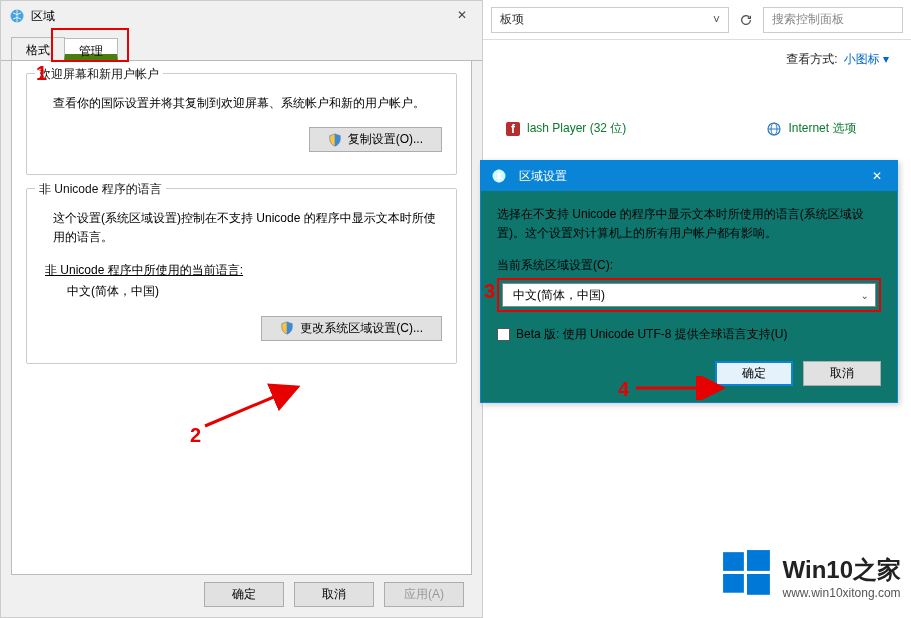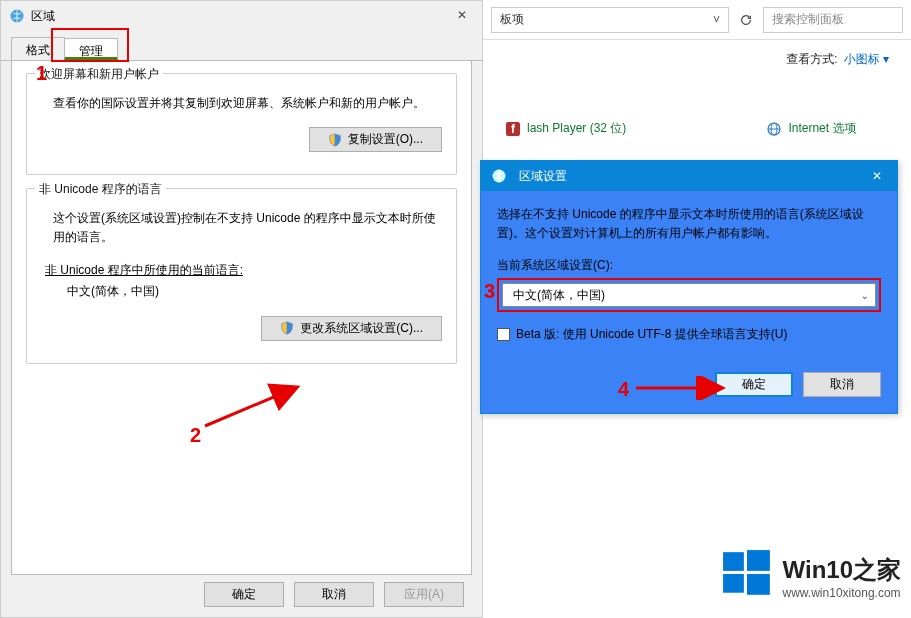--- a/index.html
+++ b/index.html
@@ -6,21 +6,21 @@
 body{width:911px;height:618px;background:#fff;position:relative;overflow:hidden;}
 
 
 .region-dialog{position:absolute;left:0;top:0;width:483px;height:618px;background:#f0f0f0;border:1px solid #ccc;}
 .region-titlebar{height:30px;display:flex;align-items:center;padding:0 8px;position:relative;}
 .globe-icon{width:16px;height:16px;margin-right:6px;}
 .region-title{font-size:12px;}
 .region-close{position:absolute;right:4px;top:4px;width:32px;height:20px;display:flex;align-items:center;justify-content:center;font-size:13px;color:#444;}
 .region-tabs{position:relative;height:30px;background:#f0f0f0;border-bottom:1px solid #bbb;display:flex;align-items:flex-end;padding-left:10px;}
 .tab{height:23px;padding:4px 14px 0;border:1px solid #bbb;border-bottom:none;background:#f0f0f0;margin-right:-1px;cursor:pointer;}
-.tab.active{background:#fff;position:relative;top:1px;border-bottom:4px solid #4d7c0f;z-index:2;}
+.tab.active{background:#fff;position:relative;top:1px;border-bottom:7px solid #4d7c0f;z-index:2;}
 .tab-highlight{position:absolute;border:2px solid #e60000;pointer-events:none;left:50px;top:-3px;width:78px;height:34px;z-index:3;}
 .region-body{background:#fff;border:1px solid #bbb;margin:0 10px;padding:12px 14px 14px;position:relative;top:-1px;height:515px;}
 .group{border:1px solid #ccc;border-radius:2px;padding:16px 14px 22px;margin-bottom:13px;position:relative;}
 .group-title{position:absolute;top:-8px;left:8px;background:#fff;padding:0 4px;font-size:12px;color:#111;}
 .group-desc{margin:4px 4px 14px 12px;line-height:1.6;}
 .btn{height:25px;padding:0 18px;background:#e1e1e1;border:1px solid #adadad;cursor:pointer;display:inline-flex;align-items:center;gap:6px;}
 .shield{width:14px;height:14px;}
 .btn-row{display:flex;justify-content:flex-end;gap:10px;}
 .lang-sub{margin:10px 0 4px 4px;text-decoration:underline;}
 .lang-val{margin:2px 0 16px 26px;}
@@ -33,31 +33,31 @@
 .cp-field{flex:1;height:26px;border:1px solid #ccc;padding:2px 8px;display:flex;align-items:center;color:#333;min-width:80px;}
 .cp-refresh{width:30px;height:26px;display:flex;align-items:center;justify-content:center;color:#555;}
 .cp-search{width:140px;height:26px;border:1px solid #ccc;padding:2px 8px;color:#888;display:flex;align-items:center;}
 .cp-sub{position:absolute;left:483px;top:40px;right:0;height:38px;display:flex;align-items:center;justify-content:flex-end;padding-right:22px;gap:6px;color:#222;}
 .cp-sub a{color:#0066cc;text-decoration:none;}
 .cp-items{position:absolute;left:483px;top:120px;right:0;display:flex;gap:140px;padding-left:22px;}
 .cp-item{display:flex;align-items:center;gap:6px;color:#0b7a2e;}
 .cp-item svg{width:16px;height:16px;}
 
 
-.modal{position:absolute;left:480px;top:160px;width:418px;background:#3b82f6;border:1px solid #0a84d6;box-shadow:2px 2px 6px rgba(0,0,0,.2);}
+.modal{position:absolute;left:480px;top:160px;width:418px;background:#0f766e;border:1px solid #0a84d6;box-shadow:2px 2px 6px rgba(0,0,0,.2);}
 .modal-title{height:30px;background:#0a84d6;color:#fff;display:flex;align-items:center;padding:0 10px;position:relative;}
 .modal-title .globe-icon{filter:brightness(1.5);}
 .modal-close{position:absolute;right:0;top:0;width:40px;height:30px;display:flex;align-items:center;justify-content:center;}
 .modal-body{padding:14px 16px 16px;}
 .modal-desc{line-height:1.6;margin-bottom:14px;}
 .modal-label{margin-bottom:4px;}
 .combo{height:24px;border:1px solid #888;display:flex;align-items:center;justify-content:space-between;padding:0 6px 0 10px;background:#fff;}
 .combo-wrap{border:2px solid #e60000;padding:3px;margin-bottom:14px;}
 .combo-caret{font-size:10px;color:#555;}
-.checkbox-row{display:flex;align-items:center;gap:6px;margin:6px 0 29px;}
+.checkbox-row{display:flex;align-items:center;gap:6px;margin:6px 0 18px;}
 .checkbox{width:13px;height:13px;border:1px solid #555;background:#fff;}
 .modal-footer{display:flex;justify-content:flex-end;gap:10px;}
 .ok-btn{border:2px solid #0a84d6;background:#e5f1fb;}
 
 
 .ann{position:absolute;color:#e60000;font-size:20px;font-weight:bold;pointer-events:none;}
 .arrow{position:absolute;pointer-events:none;}
 .watermark{position:absolute;right:10px;bottom:18px;display:flex;align-items:flex-end;gap:10px;}
 .watermark .logo{width:52px;height:52px;}
 .watermark .txt{display:flex;flex-direction:column;}

